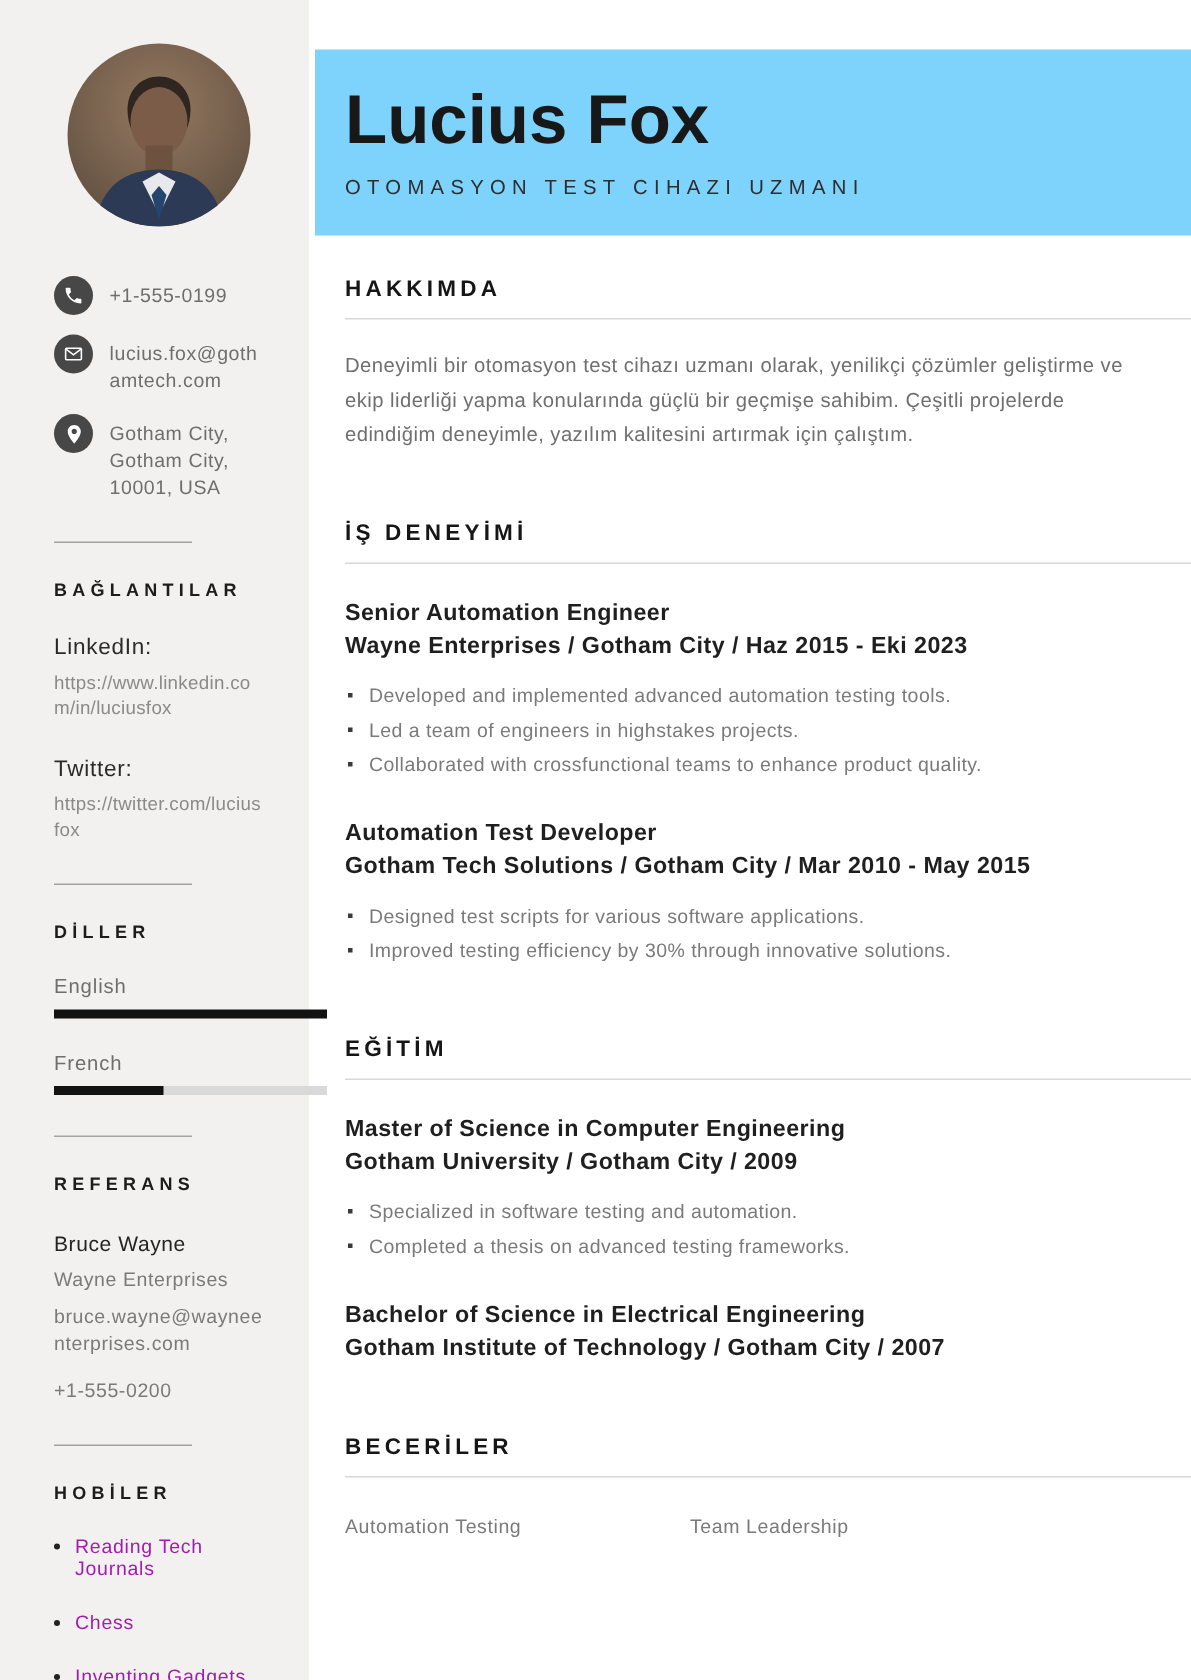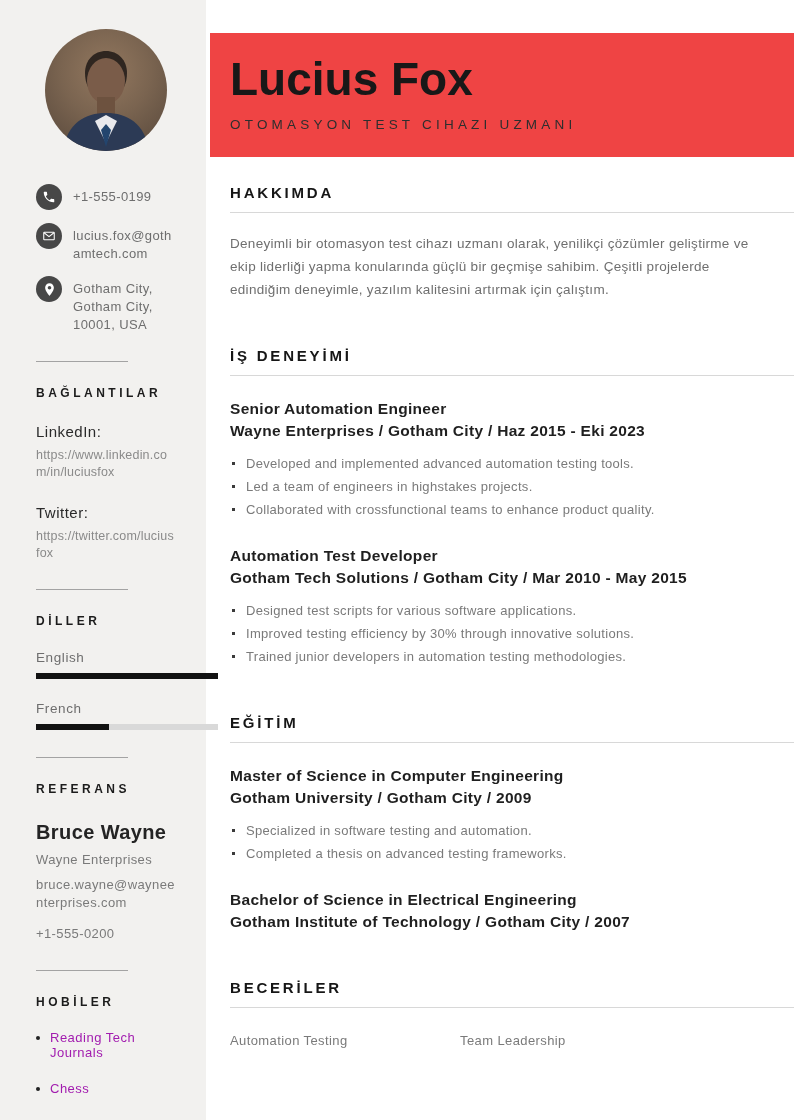--- a/index.html
+++ b/index.html
@@ -49,39 +49,39 @@
   .link-url {
     margin-top:7px; font-size:12.5px; color:#8a8a8a;
     line-height:17px; letter-spacing:0.2px; word-break:break-all;
     text-decoration:none; display:block;
   }
   .lang { margin-top:22px; }
   .lang-name { font-size:13.5px; color:#6e6e6e; letter-spacing:0.6px; }
   .lang-track { margin-top:8px; width:182px; height:6px; background:#d9d9d9; }
   .lang-fill { height:100%; background:#121212; }
 
-  .ref-name { margin-top:25px; font-size:20px; font-weight:bold; color:#242424; letter-spacing:0.4px; }
+  .ref-name { margin-top:25px; font-size:14px; font-weight:normal; color:#242424; letter-spacing:0.4px; }
   .ref-line { margin-top:7px; font-size:13px; color:#7a7a7a; line-height:18px; letter-spacing:0.4px; word-break:break-all; }
   .ref-phone { margin-top:13px; }
 
   .hobby-list { list-style:none; margin-top:4px; }
   .hobby-list li {
     position:relative; margin-top:21px; padding-left:14px;
     font-size:13px; color:#a21caf; letter-spacing:0.5px;
   }
   .hobby-list li::before {
     content:''; position:absolute; left:0; top:6px;
     width:4px; height:4px; border-radius:50%; background:#222;
   }
 
   
   .main { flex:1; min-width:0; }
   .header-band {
     margin:33px 0 0 4px;
-    background:#ef4444;
+    background:#7dd3fc;
     padding:21px 20px 25px 20px;
   }
   .name { font-size:46px; font-weight:bold; color:#181818; line-height:1.12; }
   .job-title { margin-top:11px; font-size:13.5px; letter-spacing:4.2px; color:#2e2e2e; }
 
   .content { padding-left:24px; }
   .section-heading {
     font-size:15px; font-weight:bold; letter-spacing:2.8px; color:#161616;
   }
   .rule { border:none; border-top:1px solid #d8d8d8; margin:11px 0 0 0; }
@@ -237,21 +237,20 @@
           <li>Collaborated with crossfunctional teams to enhance product quality.</li>
         </ul>
       </div>
 
       <div class="entry">
         <div class="entry-title">Automation Test Developer</div>
         <div class="entry-meta">Gotham Tech Solutions / Gotham City / Mar 2010 - May 2015</div>
         <ul>
           <li>Designed test scripts for various software applications.</li>
           <li>Improved testing efficiency by 30% through innovative solutions.</li>
-          <li>Trained junior developers in automation testing methodologies.</li>
         </ul>
       </div>
     </section>
 
     <section class="sec">
       <h2 class="section-heading">EĞİTİM</h2>
       <hr class="rule">
 
       <div class="entry">
         <div class="entry-title">Master of Science in Computer Engineering</div>

